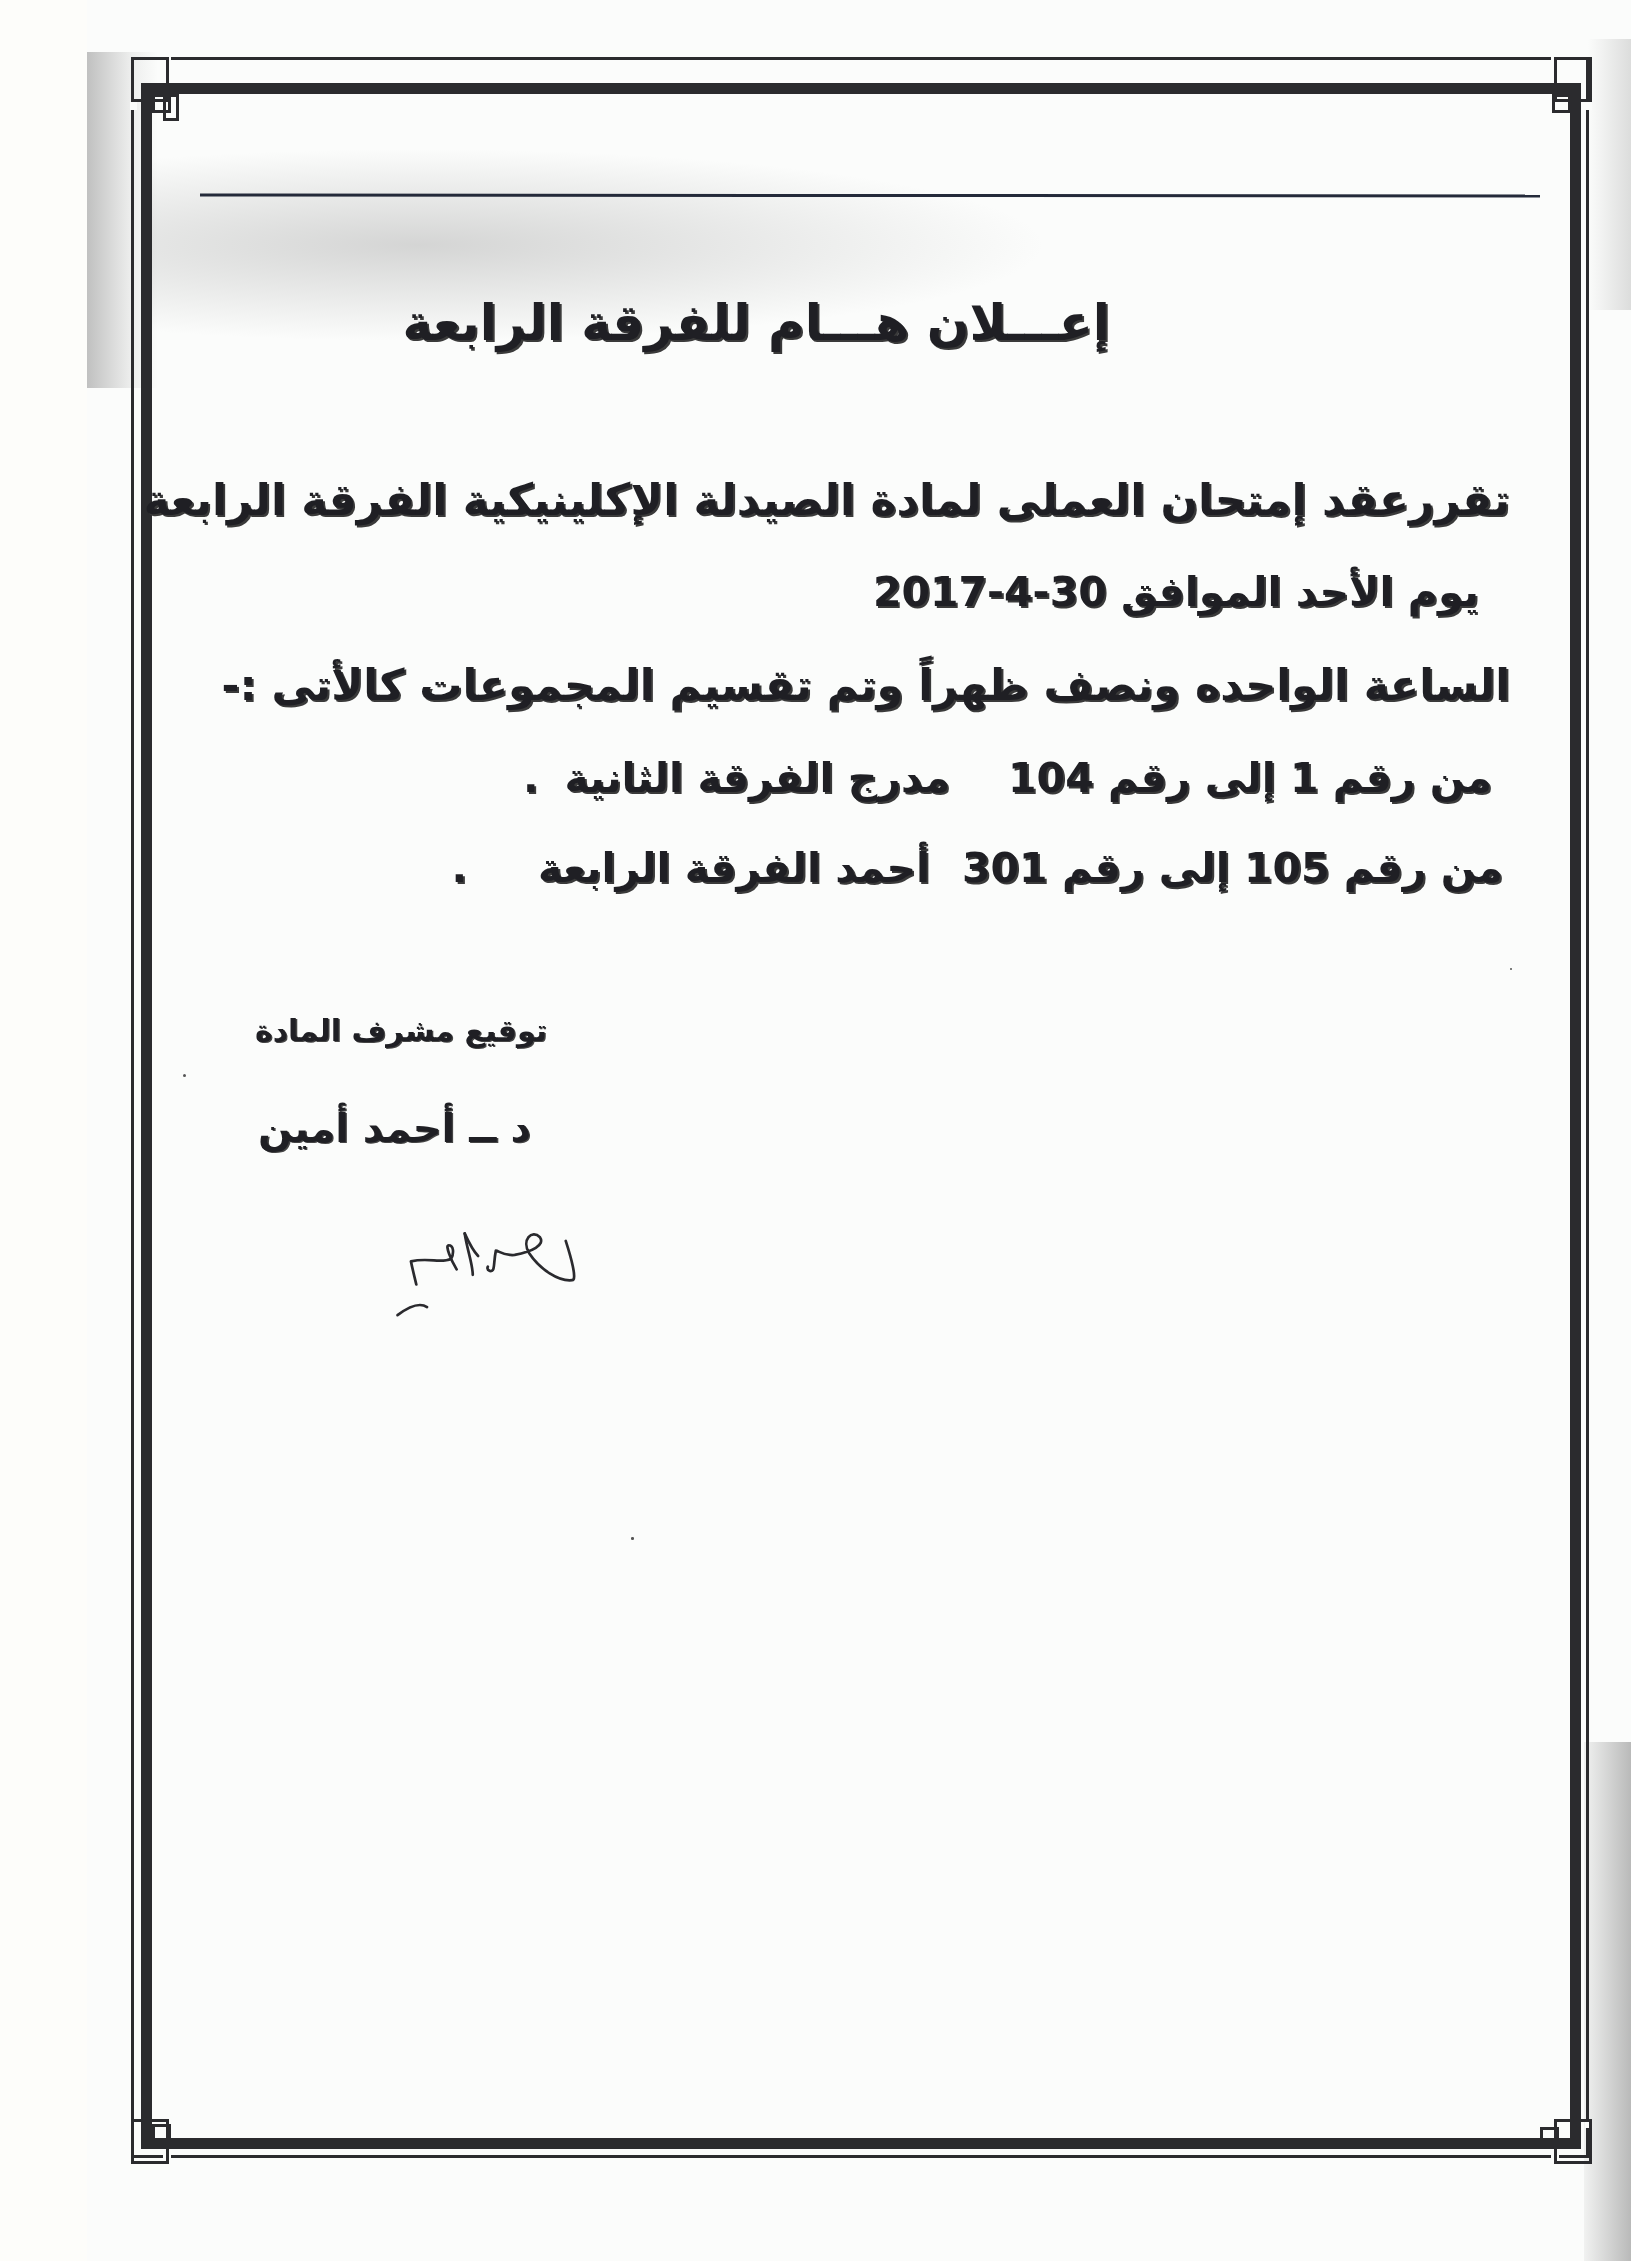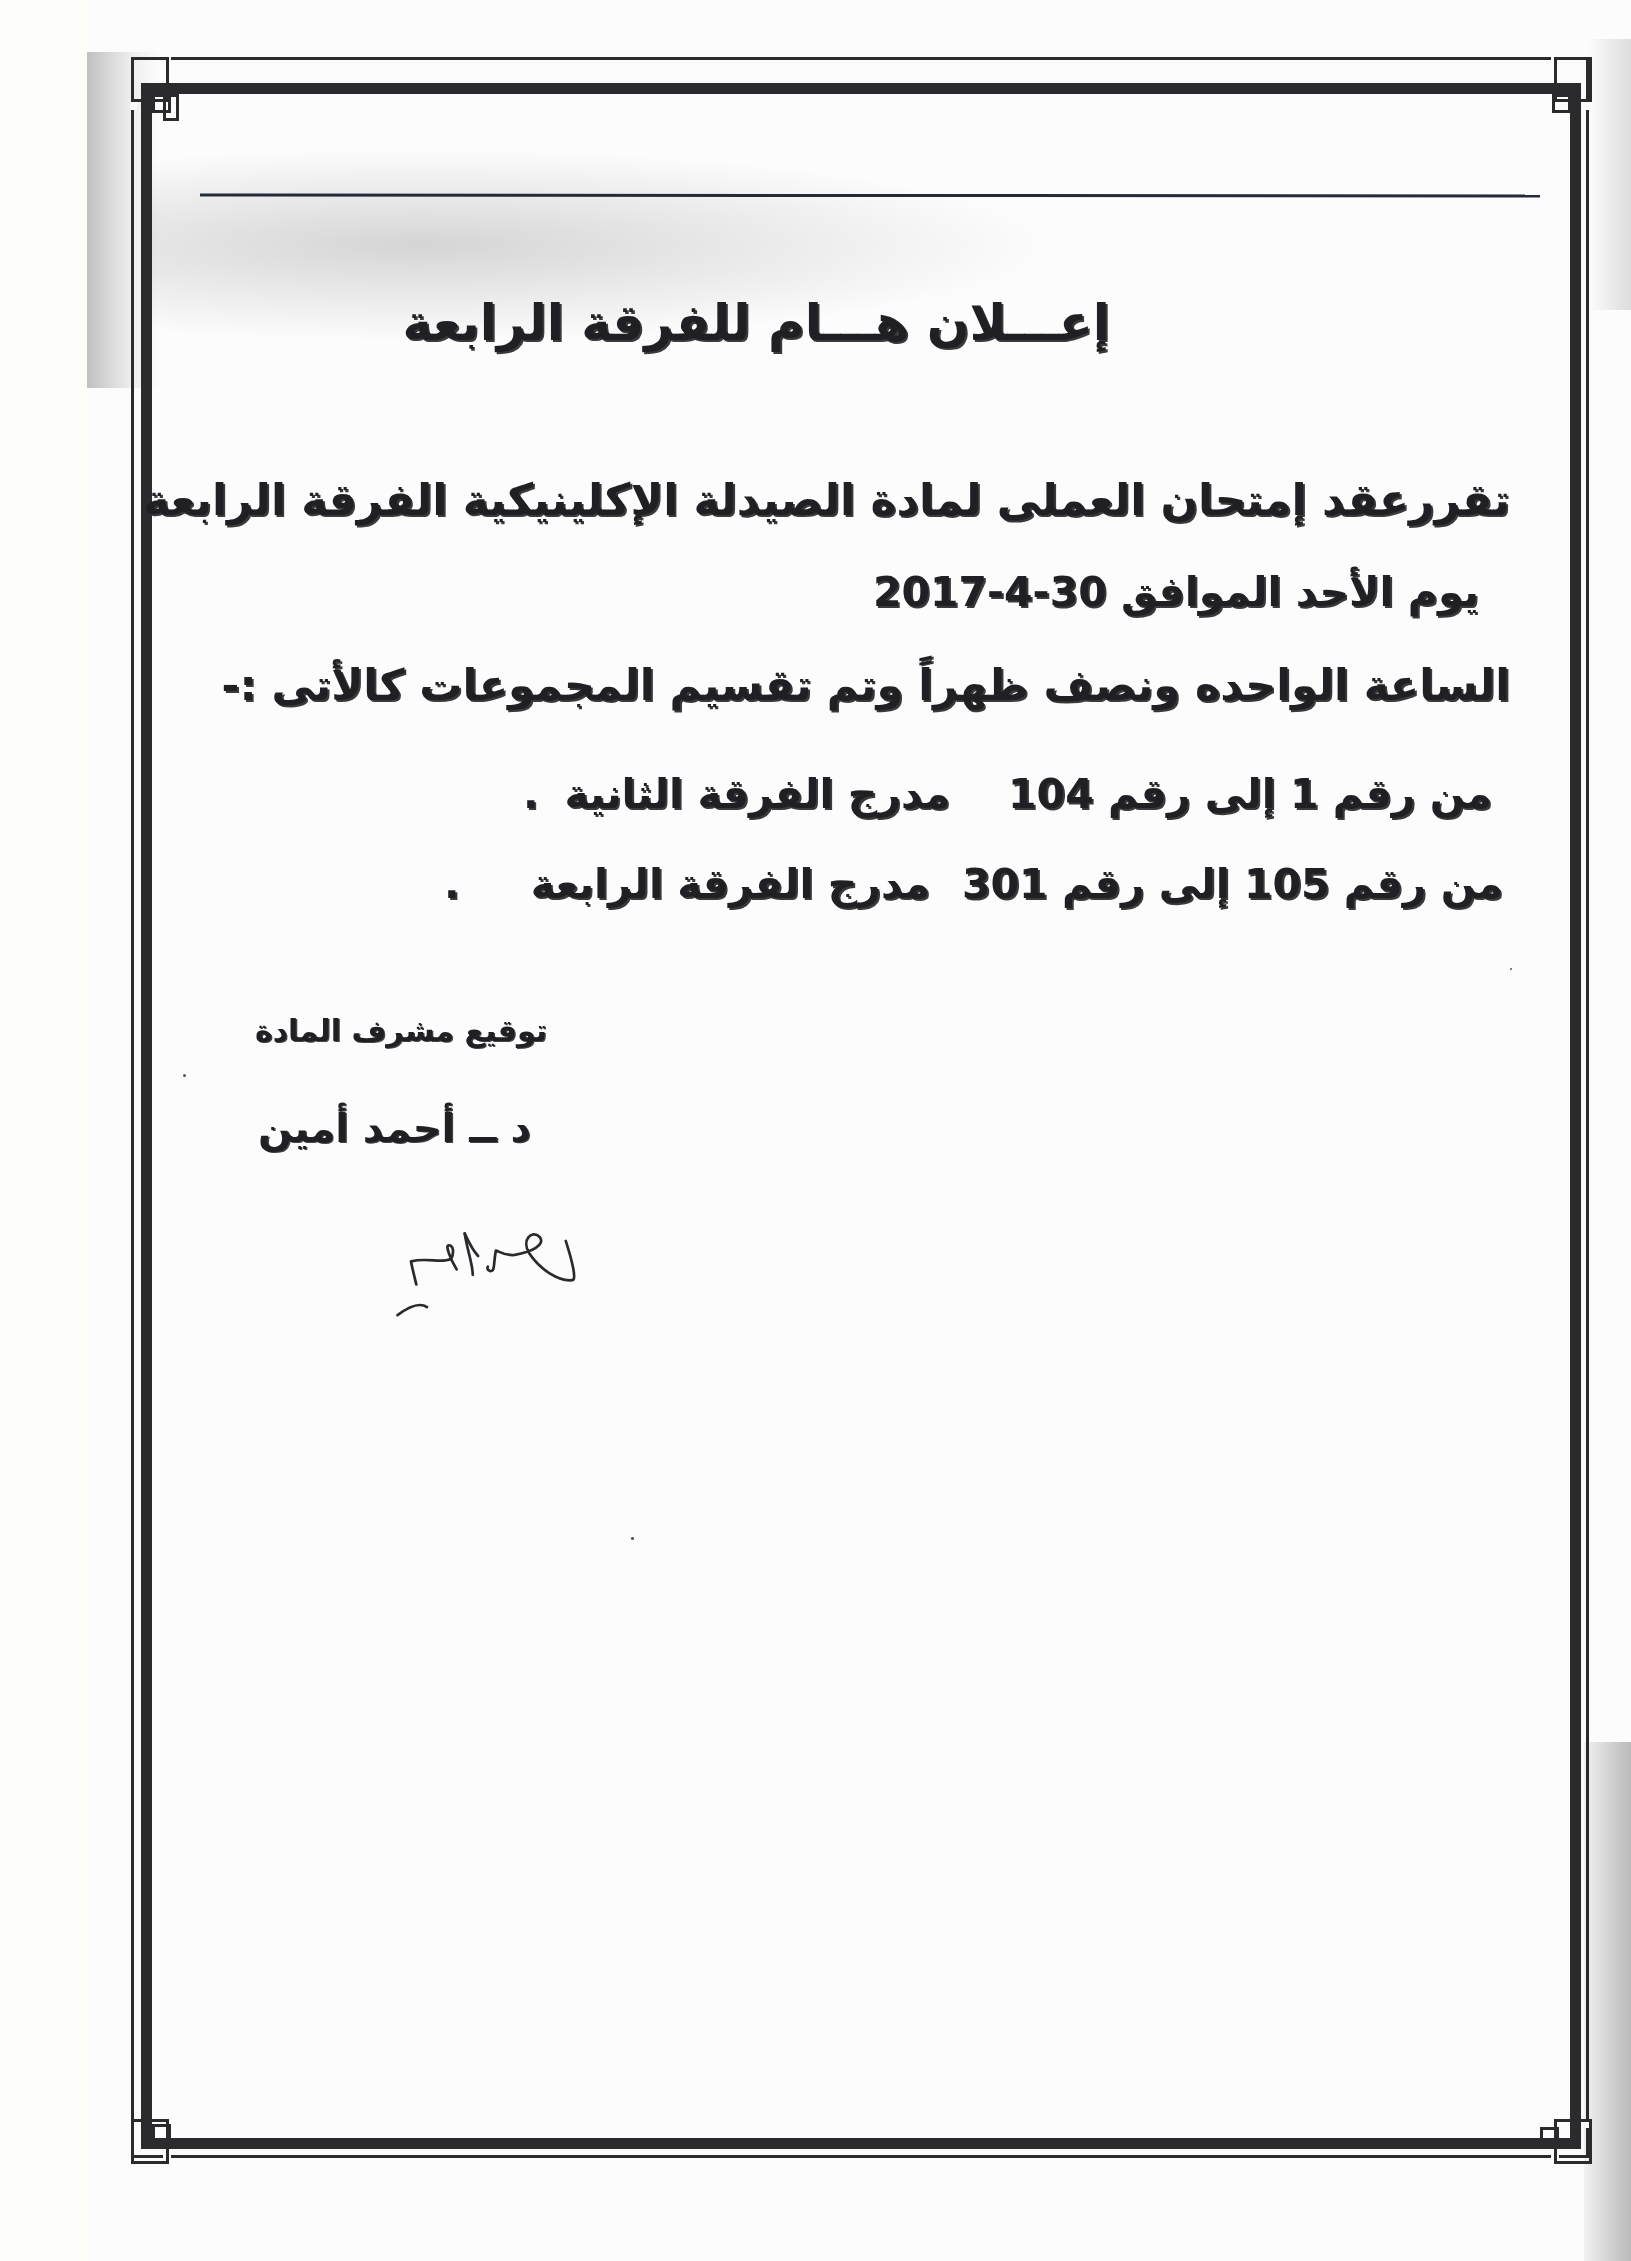--- a/index.html
+++ b/index.html
@@ -52,21 +52,21 @@
     position: absolute; direction: rtl; white-space: nowrap;
     font-weight: bold; color: #1f1f24;
     text-shadow: 1.9px 1.9px 0 #3a3a3a;
   }
   .title { right: 521px; top: 294px; font-size: 50px; font-family: "DejaVu Sans", sans-serif; }
   .line1 { right: 121px; top: 474px; font-size: 44px; }
   .line2 { right: 152px; top: 568px; font-size: 41px; }
   .line3 { right: 121px; top: 660px; font-size: 43px; }
   .line4 { right: 139px; top: 754px; font-size: 41px; }
   .line5 { right: 128px; top: 844px; font-size: 41px; }
-  .group-range { display: inline-block; margin-top: 16px; }
+  .group-range { display: inline-block; }
   .group-gap { display: inline-block; width: 58px; }
   .group-gap.small { width: 32px; }
   .group-hall { display: inline-block; }
   .group-dot { display: inline-block; margin-right: 26px; }
   .group-dot.wide { margin-right: 71px; }
   .sig-title { right: 1084px; top: 1013px; font-size: 30px; text-shadow: 1.3px 1.3px 0 #444; }
   .sig-name { right: 1100px; top: 1105px; font-size: 40px; text-shadow: 1.3px 1.3px 0 #444; }
   .signature {
     position: absolute; left: 361px; top: 1213px; width: 245px; height: 129px;
   }
@@ -111,21 +111,21 @@
 
 <div class="text line1">تقررعقد إمتحان العملى لمادة الصيدلة الإكلينيكية الفرقة الرابعة</div>
 <div class="text line2">يوم الأحد الموافق 30-4-2017</div>
 <div class="text line3">الساعة الواحده ونصف ظهراً وتم تقسيم المجموعات كالأتى :-</div>
 
 <div class="text line4">
   <span class="group-range">من رقم 1 إلى رقم 104</span><span class="group-gap"></span><span class="group-hall">مدرج الفرقة الثانية</span><span class="group-dot">.</span>
 </div>
 
 <div class="text line5">
-  <span class="group-range">من رقم 105 إلى رقم 301</span><span class="group-gap small"></span><span class="group-hall">مدرج الفرقة الرابعة</span><span class="group-dot wide">.</span>
+  <span class="group-range">من رقم 105 إلى رقم 301</span><span class="group-gap small"></span><span class="group-hall">أحمد الفرقة الرابعة</span><span class="group-dot wide">.</span>
 </div>
 
 <div class="text sig-title">توقيع مشرف المادة</div>
 <div class="text sig-name">د ــ أحمد أمين</div>
 
 <svg class="signature" viewBox="0 0 420 240">
   <g fill="none" stroke="#2a2a2e" stroke-width="5" stroke-linecap="round" stroke-linejoin="round">
     <path d="M363 52 C372 80, 385 125, 375 125 C350 128, 315 105, 295 75 C280 50, 300 30, 315 45 C325 60, 300 72, 268 78 C248 80, 238 70, 233 70 C228 95, 232 110, 222 108 C215 105, 218 100, 218 100"></path>
     <path d="M175 38 C185 60, 195 75, 200 80"></path>
     <path d="M175 38 C180 70, 190 95, 190 115"></path>

